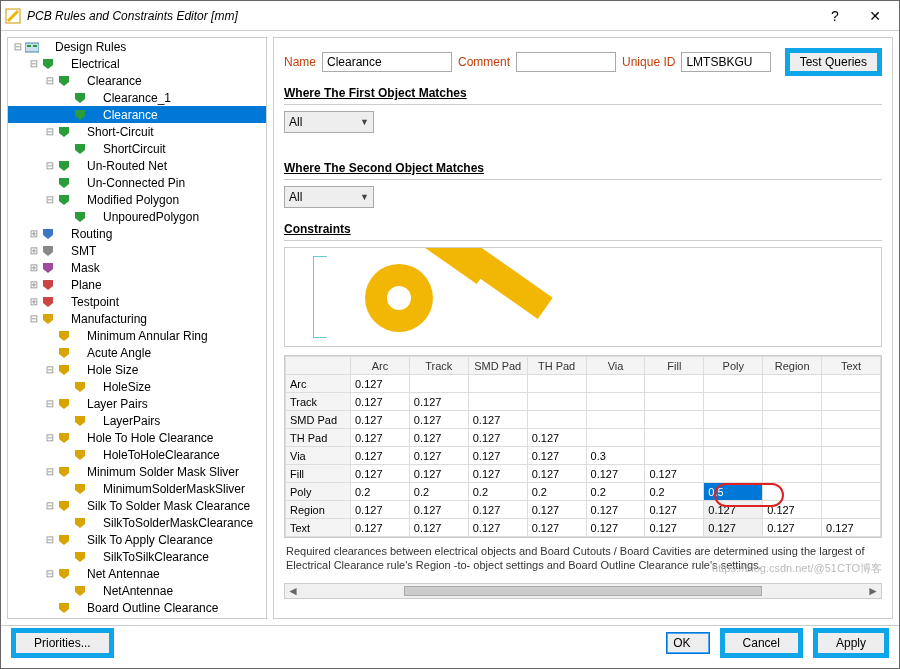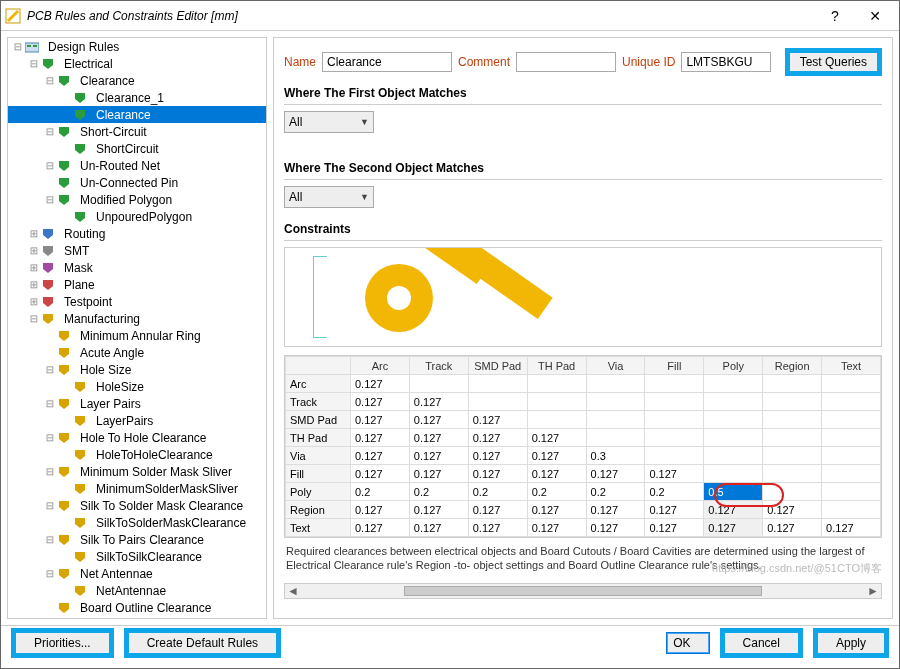--- a/index.html
+++ b/index.html
@@ -13,31 +13,31 @@
   .content { display: flex; height: 594px; padding: 6px; gap: 6px; }
 
   .tree-pane { width: 260px; border: 1px solid #ccc; overflow: auto; background: #fff; }
   .tree ul { list-style: none; }
   .tree li { white-space: nowrap; }
   .tree-row { display: flex; align-items: center; height: 17px; padding-left: var(--indent,0); cursor: default; }
   .tree-row.sel { background: #0078d7; color: #fff; }
   .tree-row .expander { width: 12px; text-align: center; color: #888; font-size: 10px; }
   .tree-row .icon { width: 16px; height: 14px; display: flex; align-items: center; justify-content: center; }
   .tree-row .icon svg { display: block; }
-  .tree-row .label { padding-left: 8px; text-align: right; }
+  .tree-row .label { padding-left: 15px; text-align: right; }
 
   .right-pane { flex: 1; border: 1px solid #ccc; padding: 10px 10px; overflow: hidden; position: relative; }
 
   .top-row { display: flex; align-items: center; gap: 6px; margin-bottom: 10px; }
   .top-row .lbl { color: #c2410c; }
   .top-row input[type=text] { height: 20px; border: 1px solid #aaa; padding: 1px 4px; }
   .top-row .tq { margin-left: auto; }
   .btn { background: #eee; border: 5px solid #0ea5e9; padding: 2px 10px; cursor: default; }
 
-  .section-title { font-weight: bold; border-bottom: 1px solid #ccc; padding-bottom: 4px; margin-bottom: 6px; margin-top: 4px; }
+  .section-title { font-weight: bold; border-bottom: 1px solid #ccc; padding-bottom: 4px; margin-bottom: 6px; margin-top: 4px; text-decoration: underline; }
   .combo { width: 90px; height: 22px; border: 1px solid #aaa; display: inline-flex; align-items: center; padding: 0 4px; background: #eee; justify-content: space-between; }
   .combo .arrow { font-size: 9px; color: #444; }
   
   .graphic-box { border: 1px solid #ccc; height: 100px; margin: 4px 0 8px; position: relative; overflow: hidden; background: #fff; }
   .graphic-box .dim-line { position: absolute; left: 28px; top: 8px; bottom: 8px; width: 14px; border-left: 1px solid #6cc; border-top: 1px solid #6cc; border-bottom: 1px solid #6cc; }
   .graphic-box .donut { position: absolute; left: 80px; top: 16px; width: 68px; height: 68px; border-radius: 50%; background: #f2b705; }
   .graphic-box .donut::after { content:""; position: absolute; left: 22px; top: 22px; width: 24px; height: 24px; border-radius: 50%; background: #fff; }
   .graphic-box .bar1 { position: absolute; left: 90px; top: -22px; width: 120px; height: 26px; background: #f2b705; transform: rotate(35deg); }
   .graphic-box .bar2 { position: absolute; left: 142px; top: 10px; width: 130px; height: 26px; background: #f2b705; transform: rotate(35deg); }
 
@@ -408,21 +408,21 @@
             </div>
           </li>
           <li>
             <div class="tree-row" style="--indent: 36px;">
               <span class="expander">⊟</span>
               <span class="icon">
                 <svg width="14" height="12">
                   <path d="M2 1 L12 1 L12 7 L7 11 L2 7 Z" fill="#d8a400"></path>
                 </svg>
               </span>
-              <span class="label">Silk To Pairs Clearance</span>
+              <span class="label">Silk To Apply Clearance</span>
             </div>
           </li>
           <li>
             <div class="tree-row" style="--indent: 52px;">
               <span class="expander"></span>
               <span class="icon">
                 <svg width="14" height="12">
                   <path d="M2 1 L12 1 L12 7 L7 11 L2 7 Z" fill="#d8a400"></path>
                 </svg>
               </span>
@@ -648,18 +648,17 @@
       <div class="thumb"></div>
       <span class="cap">►</span>
     </div>
 
     <span class="watermark">https://blog.csdn.net/@51CTO博客</span>
   </div>
 </div>
 
 <div class="footer">
   <button class="btn wide">Priorities...</button>
-  <button class="btn wide">Create Default Rules</button>
   <span class="spacer"></span>
   <button class="btn wide primary">OK</button>
   <button class="btn wide">Cancel</button>
   <button class="btn wide">Apply</button>
 </div>
 
 </body></html>

